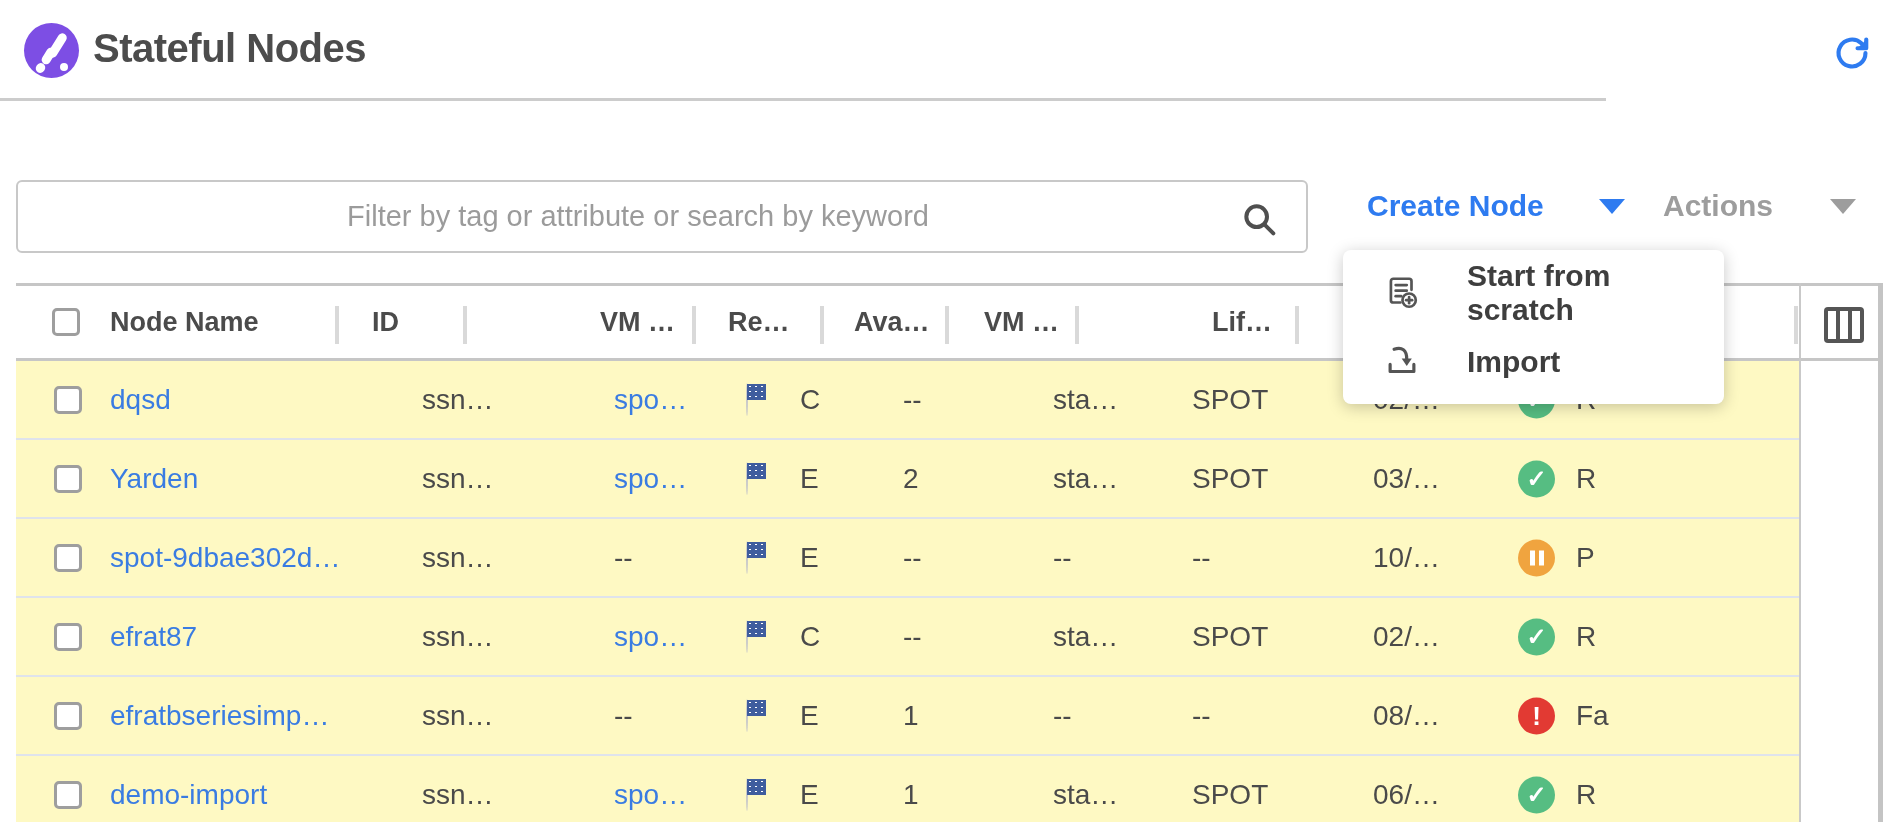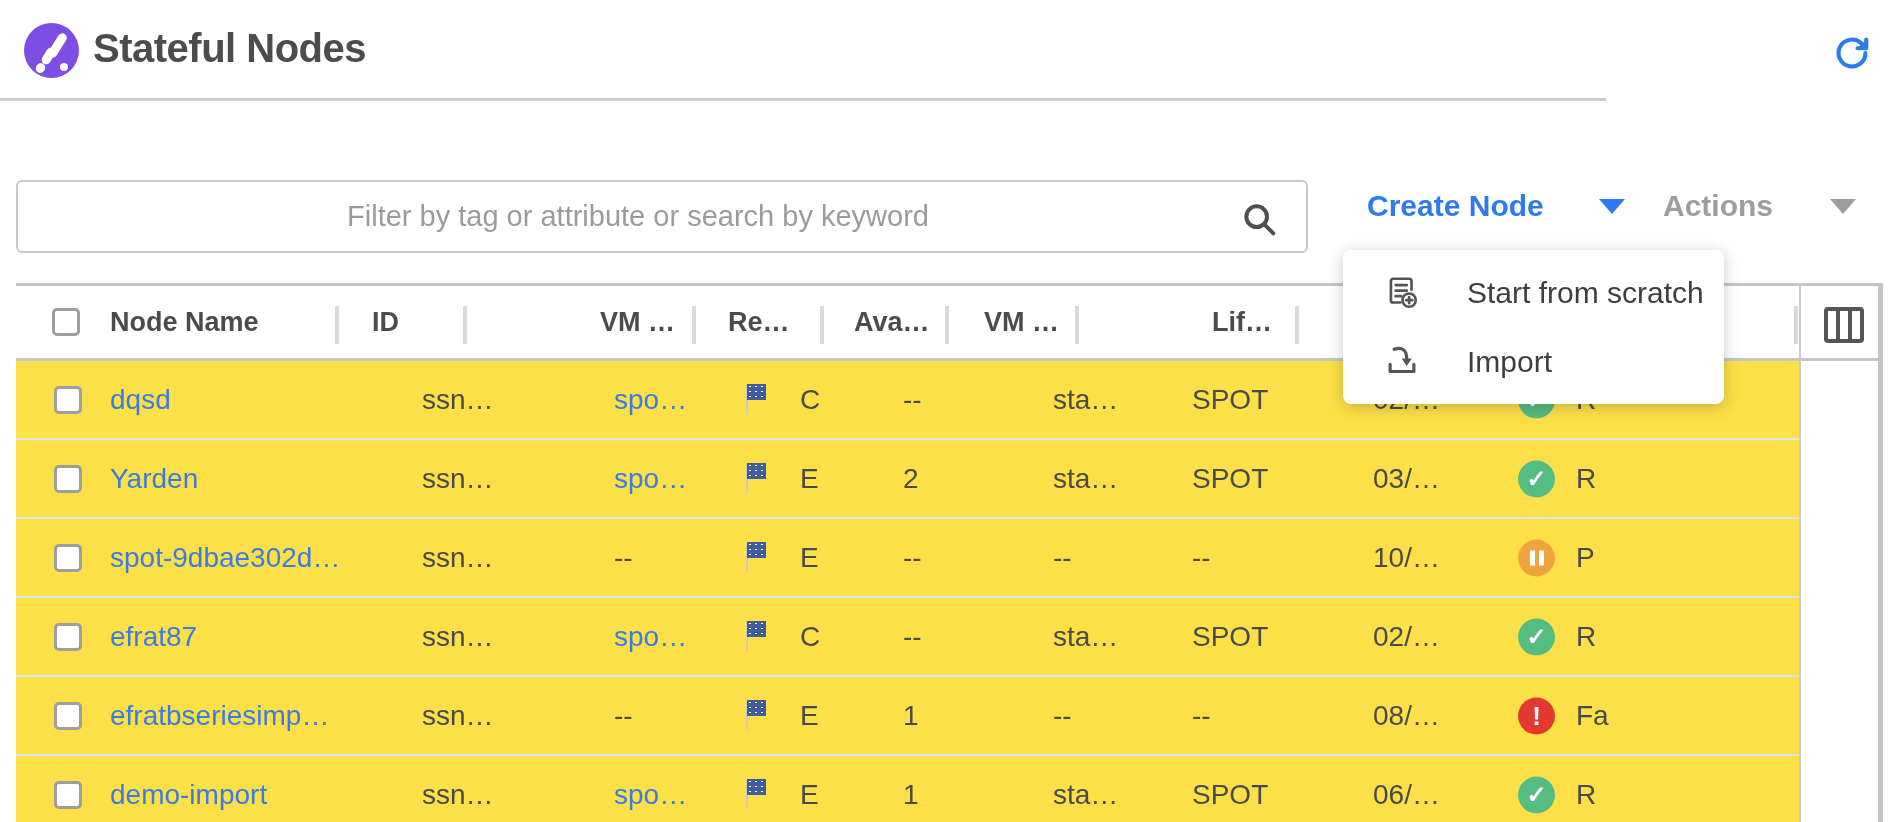--- a/index.html
+++ b/index.html
@@ -37,21 +37,21 @@
 
   
   .table { position:absolute; left:16px; top:283px; width:1867px; height:539px; }
   .thead { position:relative; height:78px; border-top:3px solid #c6c6c6; border-bottom:3px solid #c6c6c6; }
   .th { position:absolute; top:50%; transform:translateY(-50%); font-size:27px; font-weight:700; color:#4b4b4b; white-space:nowrap; }
   .col-sep { position:absolute; top:20px; width:4px; height:38px; background:#d9d9d9; }
   .rail-border { position:absolute; left:1799px; top:283px; width:2px; height:539px; background:#c9c9c9; }
   .right-edge  { position:absolute; left:1878px; top:283px; width:5px; height:539px; background:#c4c4c4; }
 
   .rows { position:relative; }
-  .row { position:relative; height:79px; width:1783px; border-bottom:2px solid #dfe3ec; background:#fde047; }
+  .row { position:relative; height:79px; width:1783px; border-bottom:2px solid #dfe3ec; background:#fef9c3; }
   .cell { position:absolute; top:50%; transform:translateY(-50%); font-size:28px; color:#4a4a4a; white-space:nowrap; }
   .link { color:#3a7ce2; cursor:pointer; }
   .c-name   { left:94px; }
   .c-id     { left:406px; }
   .c-vm     { left:550px;margin-left:48px; }
   .c-flag   { left:730px; }
   .c-region { left:784px; }
   .c-ava    { left:887px; }
   .c-vm2    { left:1037px; }
   .c-lif    { left:1176px; }
@@ -75,21 +75,21 @@
   .st-paused::before { content:''; display:block; width:5px; height:15px; background:#fff; box-shadow:9px 0 0 0 #fff; transform:translateX(-4px); }
   .st-failed { background:#e23a33; }
   .st-failed::before { content:'!'; font-size:26px; font-weight:700; }
 
   .colpicker { position:absolute; left:1808px; top:21px; width:40px; height:36px; background:#555;
     border-radius:4px; display:flex; gap:4px; padding:4px; cursor:pointer; }
   .colpicker i { flex:1; background:#fff; }
 
   
   .menu { position:absolute; left:1343px; top:250px; width:381px; height:154px; background:#fff;
-    border-radius:8px; box-shadow:0 3px 16px rgba(0,0,0,0.22); z-index:10; padding:8px 0; }
+    border-radius:8px; box-shadow:0 3px 16px rgba(0,0,0,0.22); z-index:10; padding:8px 0;font-weight:bold; }
   .menu-item { display:flex; align-items:center; height:69px; padding-left:40px; cursor:pointer; }
   .menu-item .mi-icon { width:38px; height:38px; margin-right:46px; }
   .menu-item .mi-label { font-size:30px; color:#3e3e3e; }
 </style>
 </head>
 <body>
 
 <div class="app-header">
   <div class="logo">
     <span class="sl1"></span>

